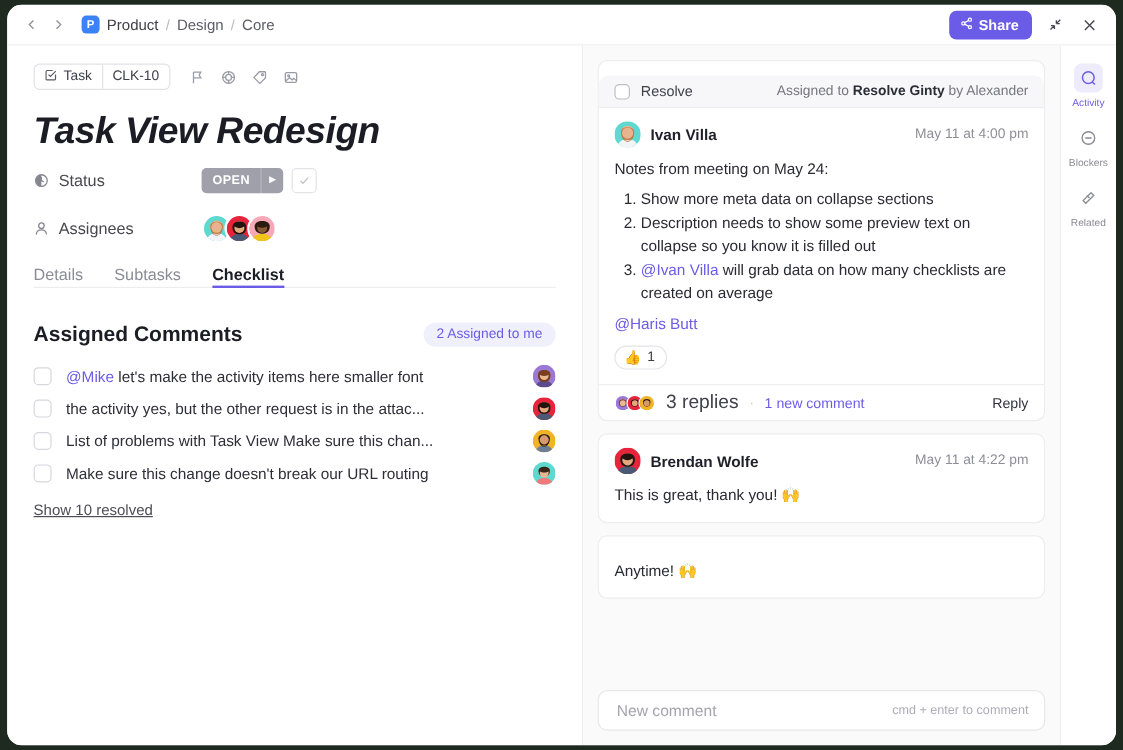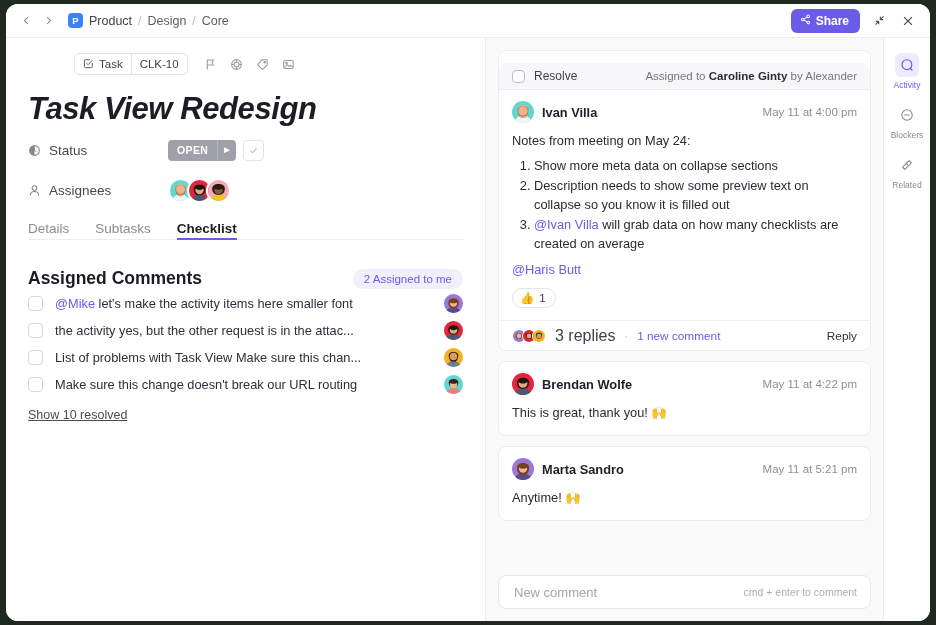--- a/index.html
+++ b/index.html
@@ -67,21 +67,21 @@
   .body { flex: 1; display: flex; min-height: 0; }
 
   
   .maincol {
     width: 480px; flex: 0 0 480px;
     border-right: 1px solid #ececed;
     padding: 14px 22px 0 22px;
     overflow: hidden;
     background: #fff;
   }
-  .badgerow { display: flex; align-items: center; gap: 0; height: 24px; margin-left: 46px; }
+  .badgerow { display: flex; align-items: center; gap: 0; height: 24px; }
   .taskbadge {
     display: flex; align-items: center;
     border: 1px solid #e2e2e7; border-radius: 5px;
     height: 22px; font-size: 11.5px; color: #40404b;
     overflow: hidden;
   }
   .taskbadge .seg { display: flex; align-items: center; gap: 5px; padding: 0 8px; height: 100%; }
   .taskbadge .seg + .seg { border-left: 1px solid #e2e2e7; }
   .minicons { display: flex; align-items: center; gap: 13px; margin-left: 16px; color: #9a9aa6; }
   .minicons .mi { cursor: pointer; display:flex; }
@@ -128,21 +128,21 @@
   }
   .tab.active { color: #1c1c24; font-weight: bold; border-bottom-color: #6b5ce7; }
 
   .section-head { display: flex; align-items: center; margin-top: 28px; }
   .section-title { font-size: 17.5px; font-weight: bold; color: #1c1c24; }
   .assigned-badge {
     margin-left: auto; background: #f0effc; color: #6b5ce7;
     font-size: 11.5px; border-radius: 11px; padding: 4px 11px; cursor: pointer;
   }
 
-  .checklist { margin-top: 1px; }
+  .checklist { margin-top: 11px; }
   .cl-item { display: flex; align-items: center; height: 27px; gap: 12px; }
   .cl-box {
     width: 15px; height: 15px; border: 1px solid #d6d6de;
     border-radius: 4px; flex: 0 0 15px; cursor: pointer; background: #fff;
   }
   .cl-text {
     font-size: 12.8px; color: #2e2e38; flex: 1;
     white-space: nowrap; overflow: hidden; text-overflow: ellipsis;
   }
   .cl-text .mention { color: #6b5ce7; }
@@ -485,21 +485,21 @@
       <span class="show-resolved">Show 10 resolved</span>
     </div>
 
     <div class="activitycol">
       <div class="feed">
 
         <div class="card">
           <div class="card-head">
             <div class="rbox"></div>
             <div class="rlabel">Resolve</div>
-            <div class="assigned-to"><span>Assigned to </span><b>Caroline Ginty</b><span> by Alexander</span></div>
+            <div class="assigned-to"><span>Assigned to </span><b>Resolve Ginty</b><span> by Alexander</span></div>
           </div>
           <div class="card-body">
             <div class="chead">
               <div class="av" style="width:22px;height:22px;border-width:0">
                 <svg viewBox="0 0 40 40">
                     <rect width="40" height="40" fill="#5fd8cf"></rect>
                     <path d="M4 40 C6 30 13 27 20 27 C27 27 34 30 36 40 Z" fill="#f2f4f7"></path>
                     <circle cx="20" cy="17" r="10" fill="#e8b48f"></circle>
                     <path d="M10 16 C10 7 30 7 30 16 C30 24 27 29 20 29 C13 29 10 24 10 16Z" fill="#c4743c" opacity="0.92"></path>
                     <circle cx="20" cy="18" r="8.5" fill="#e8b48f"></circle>
@@ -572,34 +572,20 @@
               </div>
               <div class="cname">Brendan Wolfe</div>
               <div class="ctime">May 11 at 4:22 pm</div>
             </div>
             <div class="ctext">This is great, thank you! 🙌</div>
           </div>
         </div>
 
         <div class="card">
           <div class="card-body">
-            <div class="chead">
-              <div class="av" style="width:22px;height:22px;border-width:0">
-                <svg viewBox="0 0 40 40">
-                    <rect width="40" height="40" fill="#9a79d6"></rect>
-                    <path d="M4 40 C6 31 13 28 20 28 C27 28 34 31 36 40 Z" fill="#5d4a8a"></path>
-                    <circle cx="20" cy="18" r="9" fill="#e8b894"></circle>
-                    <path d="M9 18 C9 6 31 6 31 18 C31 26 28 30 20 30 C12 30 9 26 9 18Z" fill="#7a3f1d"></path>
-                    <circle cx="20" cy="19" r="7.6" fill="#e8b894"></circle>
-                    <path d="M10 15 C12 21 28 21 30 15 C30 8 10 8 10 15Z" fill="#7a3f1d"></path>
-                  </svg>
-              </div>
-              <div class="cname">Marta Sandro</div>
-              <div class="ctime">May 11 at 5:21 pm</div>
-            </div>
             <div class="ctext">Anytime! 🙌</div>
           </div>
         </div>
 
       </div>
 
       <div class="composer-wrap">
         <div class="composer">
           <input class="composer-input" placeholder="New comment" style="">
           <span class="composer-hint">cmd + enter to comment</span>

